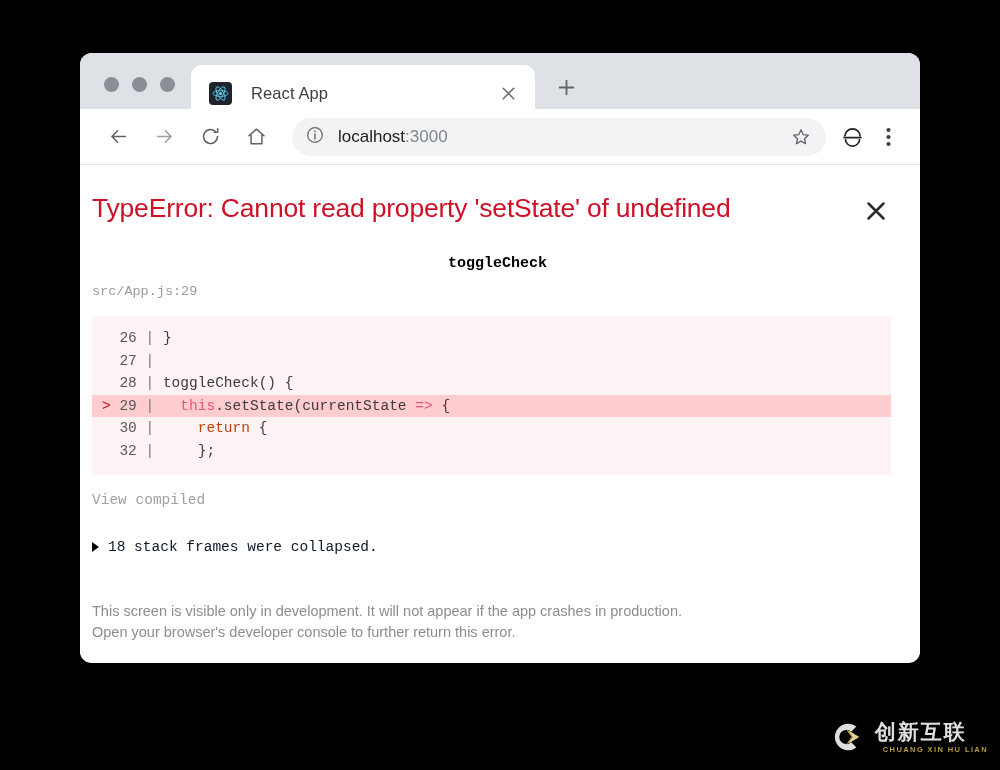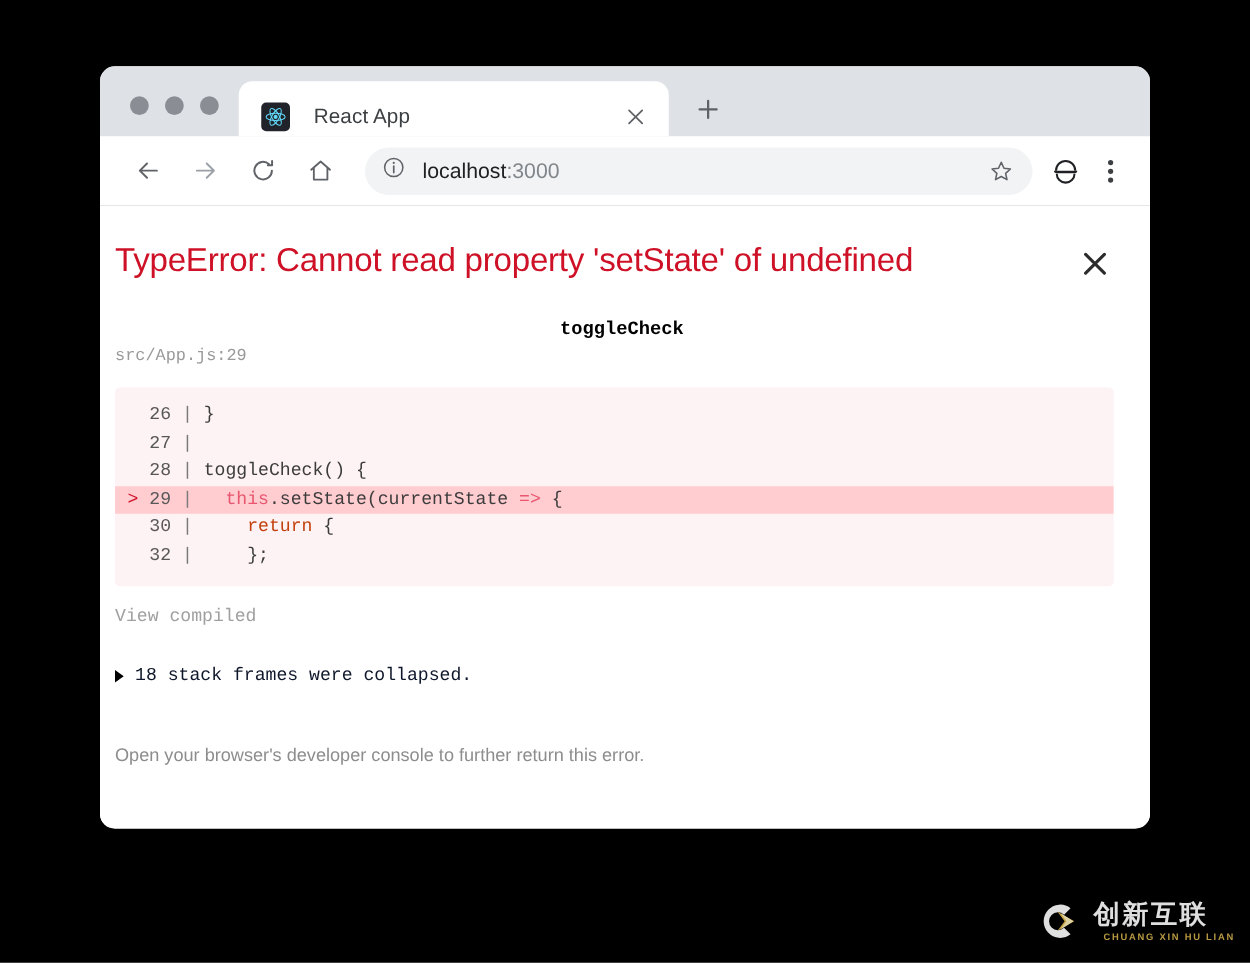--- a/index.html
+++ b/index.html
@@ -184,21 +184,21 @@
   }
   .frame-fn {
     margin-top: 29px;
     font-family: "Liberation Mono", monospace;
     font-size: 15px;
     color: #000000;
     font-weight: 700;
     text-align: center;
   }
   .frame-loc {
-    margin-top: 6px;
+    margin-top: 12px;
     font-family: "Liberation Mono", monospace;
     font-size: 13.5px;
     color: #9a9a9a;
   }
 
   .code-block {
     margin-top: 17px;
     margin-right: 12px;
     background: #fdf2f4;
     border-radius: 4px;
@@ -399,20 +399,21 @@
         </div>
 
       <div class="view-compiled">View compiled</div>
 
       <div class="collapsed-frames">
         <span class="tri"></span>
         <span>18 stack frames were collapsed.</span>
       </div>
 
       <div class="err-footer">
+        <div>This screen is visible only in development. It will not appear if the app crashes in production.</div>
         <div>Open your browser's developer console to further return this error.</div>
       </div>
 
     </div>
   </div>
 </div>
 
 <div class="watermark">
   <span class="wm-mark">
     <svg width="38" height="38" viewBox="0 0 40 40" aria-hidden="true">

